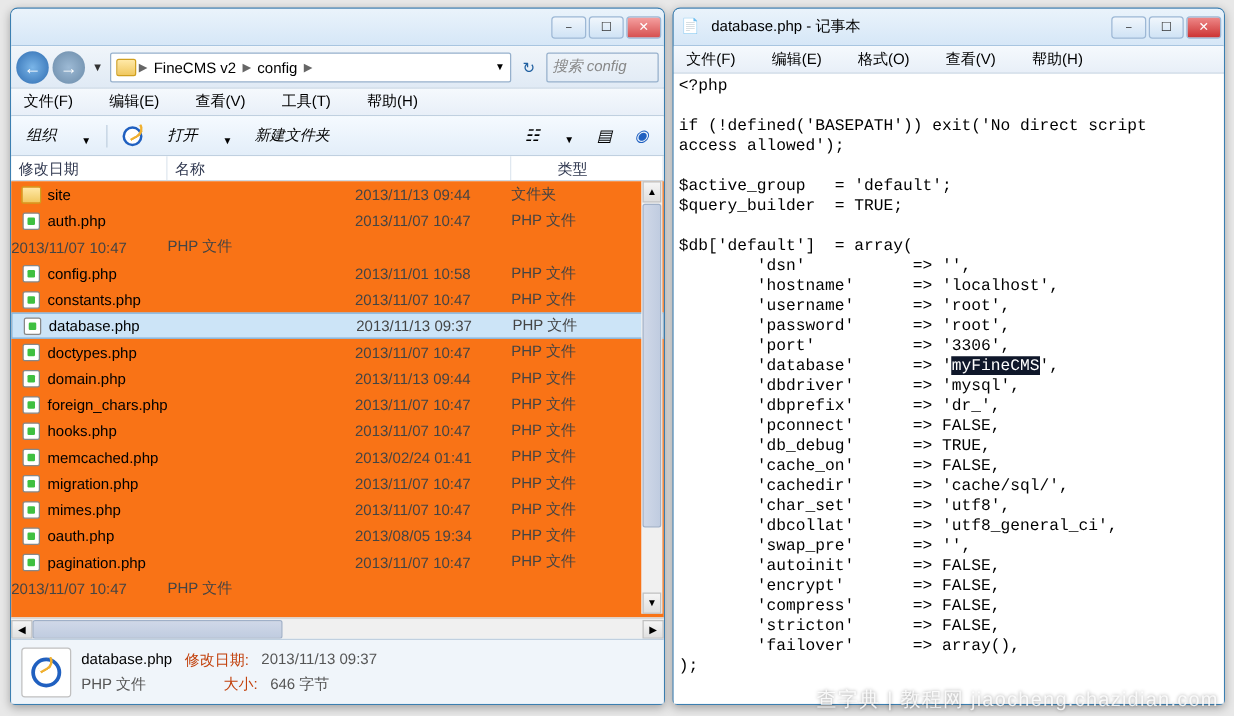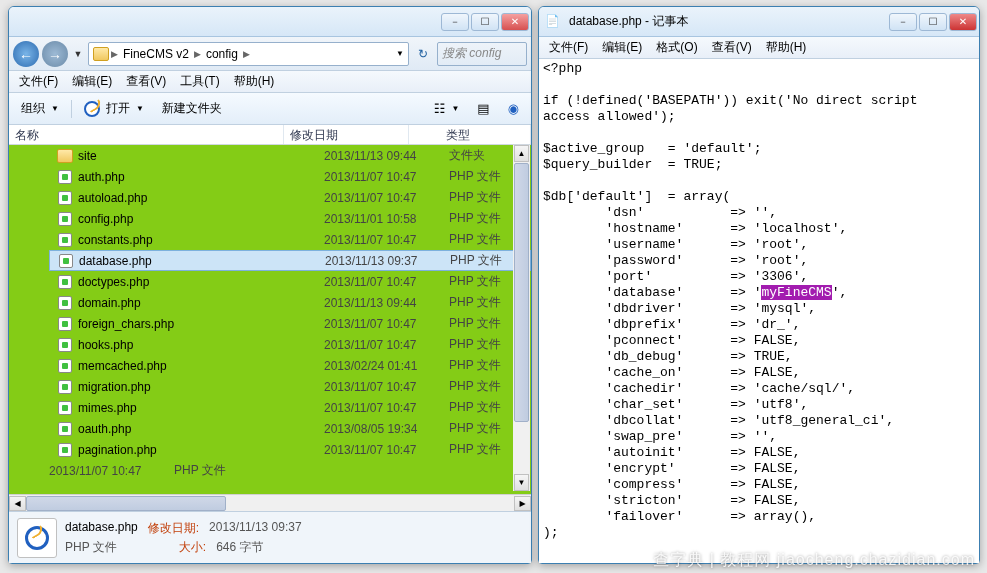--- a/index.html
+++ b/index.html
@@ -95,34 +95,34 @@
   font-style: italic;
 }
 
 .menubar {
   height: 22px;
   background: linear-gradient(#f5f9fd, #e8eff8);
   border-bottom: 1px solid #c0d0e0;
   display: flex;
   align-items: flex-end;
   padding: 0 4px;
-  gap: 2px;
+  gap: 17px;
 }
 .menu-item { padding: 2px 6px; }
 
 .toolbar {
   height: 32px;
   background: linear-gradient(#f5faff, #e3eef9);
   border-bottom: 1px solid #c0d0e0;
   display: flex;
   align-items: center;
   padding: 0 6px;
   gap: 6px;
 }
-.tb-btn { display: flex; align-items: center; gap: 6px; padding: 3px 6px; }
+.tb-btn { display: flex; align-items: flex-end; gap: 20px; padding: 3px 6px; font-style: italic; }
 .tb-sep { width: 1px; height: 18px; background: #c0d0e0; }
 .tb-spacer { flex: 1; }
 .ie-icon {
   width: 16px; height: 16px;
   border-radius: 50%;
   border: 2px solid #2060c0;
   position: relative;
   background: #fff;
 }
 .ie-icon::before {
@@ -148,22 +148,21 @@
   border-right: 1px solid #e0e8f0;
   color: #303850;
 }
 .col-name { width: 275px; }
 .col-date { width: 125px; }
 .col-type { flex: 1; margin-left: 31px; }
 
 .filelist {
   flex: 1;
   overflow: auto;
-  background: #84cc16;
-  padding-left: 40px;
+  background: #f97316;
 }
 .filerow {
   height: 21px;
   display: flex;
   align-items: center;
 }
 .filerow.selected { background: #cce4f7; border: 1px solid #7db1dd; }
 .cell-name { width: 275px; padding-left: 8px; display: flex; align-items: center; gap: 5px; }
 .cell-date { width: 125px; color: #444; }
 .cell-type { flex: 1; color: #444; }
@@ -235,21 +234,21 @@
   flex: 1;
   background: #fff;
   padding: 2px 4px;
   font-family: "NSimSun", "SimSun", "Courier New", monospace;
   font-size: 13px;
   line-height: 16px;
   overflow: hidden;
   white-space: pre;
   color: #000;
 }
-.highlight { background: #a21caf; color: #fff; }
+.highlight { background: #0f172a; color: #fff; }
 
 .watermark {
   position: absolute;
   right: 12px; bottom: 2px;
   font-family: Arial, sans-serif;
   font-size: 16px;
   color: rgba(255,255,255,0.85);
   text-shadow: 0 0 3px rgba(0,0,0,0.4);
   letter-spacing: 1px;
 }
@@ -310,22 +309,22 @@
     <div class="tb-btn">
       <span>新建文件夹</span>
     </div>
     <div class="tb-spacer"></div>
     <div class="tb-btn view-icon">☷ <span class="triangle">▼</span></div>
     <div class="tb-btn view-icon">▤</div>
     <div class="tb-btn view-icon" style="color:#2060c0">◉</div>
   </div>
 
   <div class="columns">
+    <div class="col-head col-date">修改日期</div>
     <div class="col-head col-name">名称</div>
-    <div class="col-head col-date">修改日期</div>
     <div class="col-head col-type">类型</div>
   </div>
 
   <div class="filelist" id="filelist">
       <div class="filerow">
         <div class="cell-name">
           <span class="folder-icon"></span>
           <span>site</span>
         </div>
         <div class="cell-date">2013/11/13 09:44</div>
@@ -335,26 +334,20 @@
         <div class="cell-name">
           <span class="file-icon">
             <span class="php-icon"></span>
           </span>
           <span>auth.php</span>
         </div>
         <div class="cell-date">2013/11/07 10:47</div>
         <div class="cell-type">PHP 文件</div>
       </div>
       <div class="filerow">
-        <div class="cell-name">
-          <span class="file-icon">
-            <span class="php-icon"></span>
-          </span>
-          <span>autoload.php</span>
-        </div>
         <div class="cell-date">2013/11/07 10:47</div>
         <div class="cell-type">PHP 文件</div>
       </div>
       <div class="filerow">
         <div class="cell-name">
           <span class="file-icon">
             <span class="php-icon"></span>
           </span>
           <span>config.php</span>
         </div>

